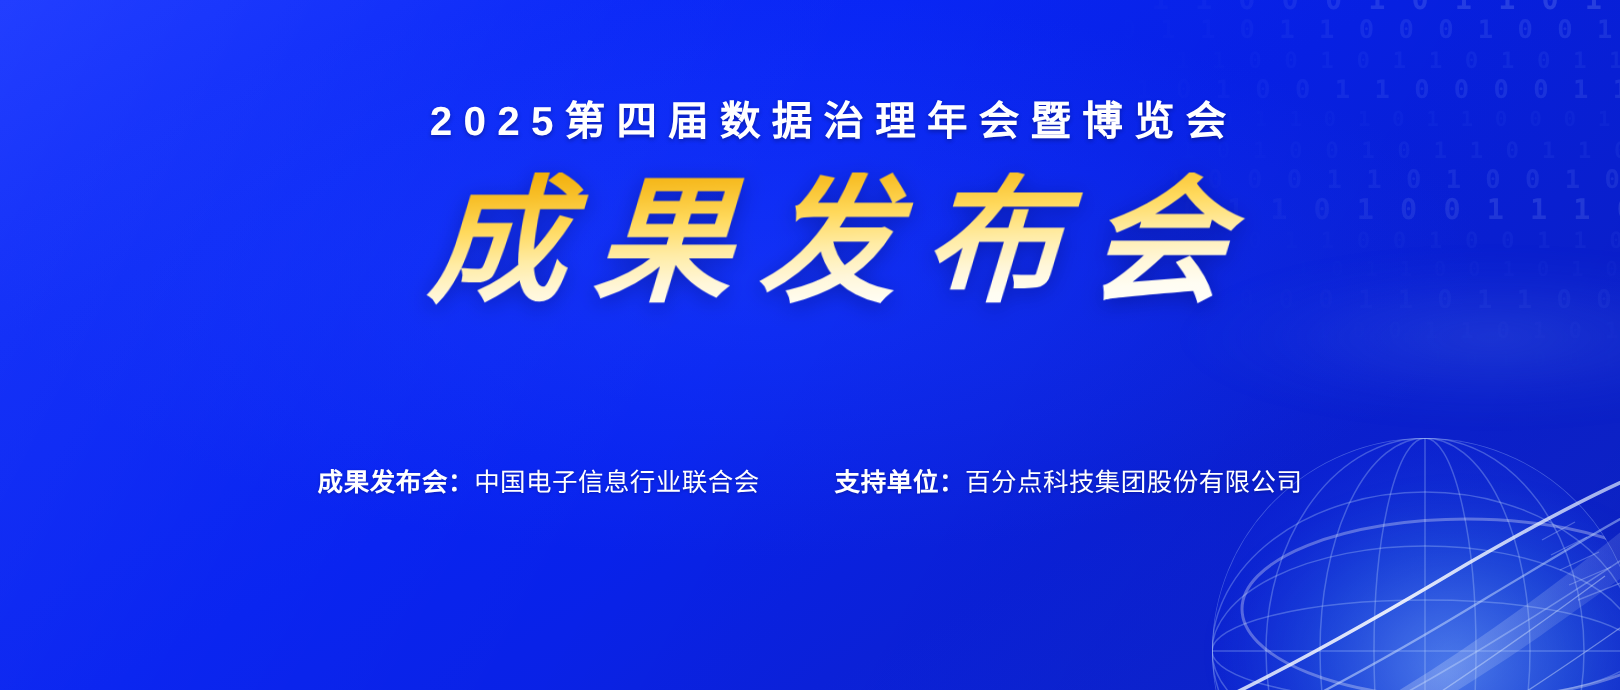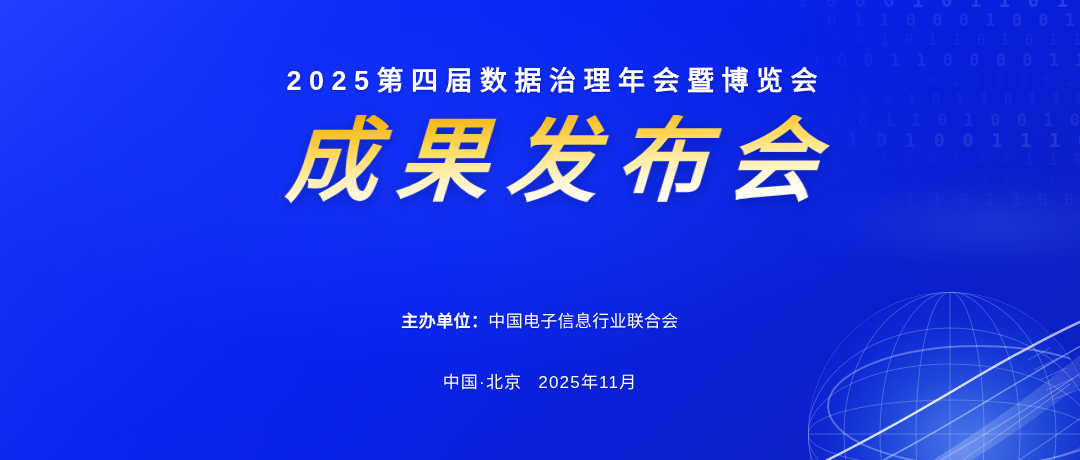--- a/index.html
+++ b/index.html
@@ -304,20 +304,18 @@
     </svg>
   </div>
 
   <div class="content">
     <div class="event-title">2025第四届数据治理年会暨博览会</div>
 
     <div class="headline">成果发布会</div>
   </div>
 
   <div class="orgs" id="orgs">
-      <div class="org-item"><span class="org-label">主办单位：</span><span class="org-value">中国电子信息行业联合会</span></div>
+      <div class="org-item"><span class="org-label">成果发布会：</span><span class="org-value">中国电子信息行业联合会</span></div>
+      <div class="org-item"><span class="org-label">支持单位：</span><span class="org-value">百分点科技集团股份有限公司</span></div>
     </div>
 
-  <div class="venue">
-    <span class="venue-location">中国·北京</span><span class="venue-date">2025年11月</span>
-  </div>
 
 </div>
 
 </body></html>

